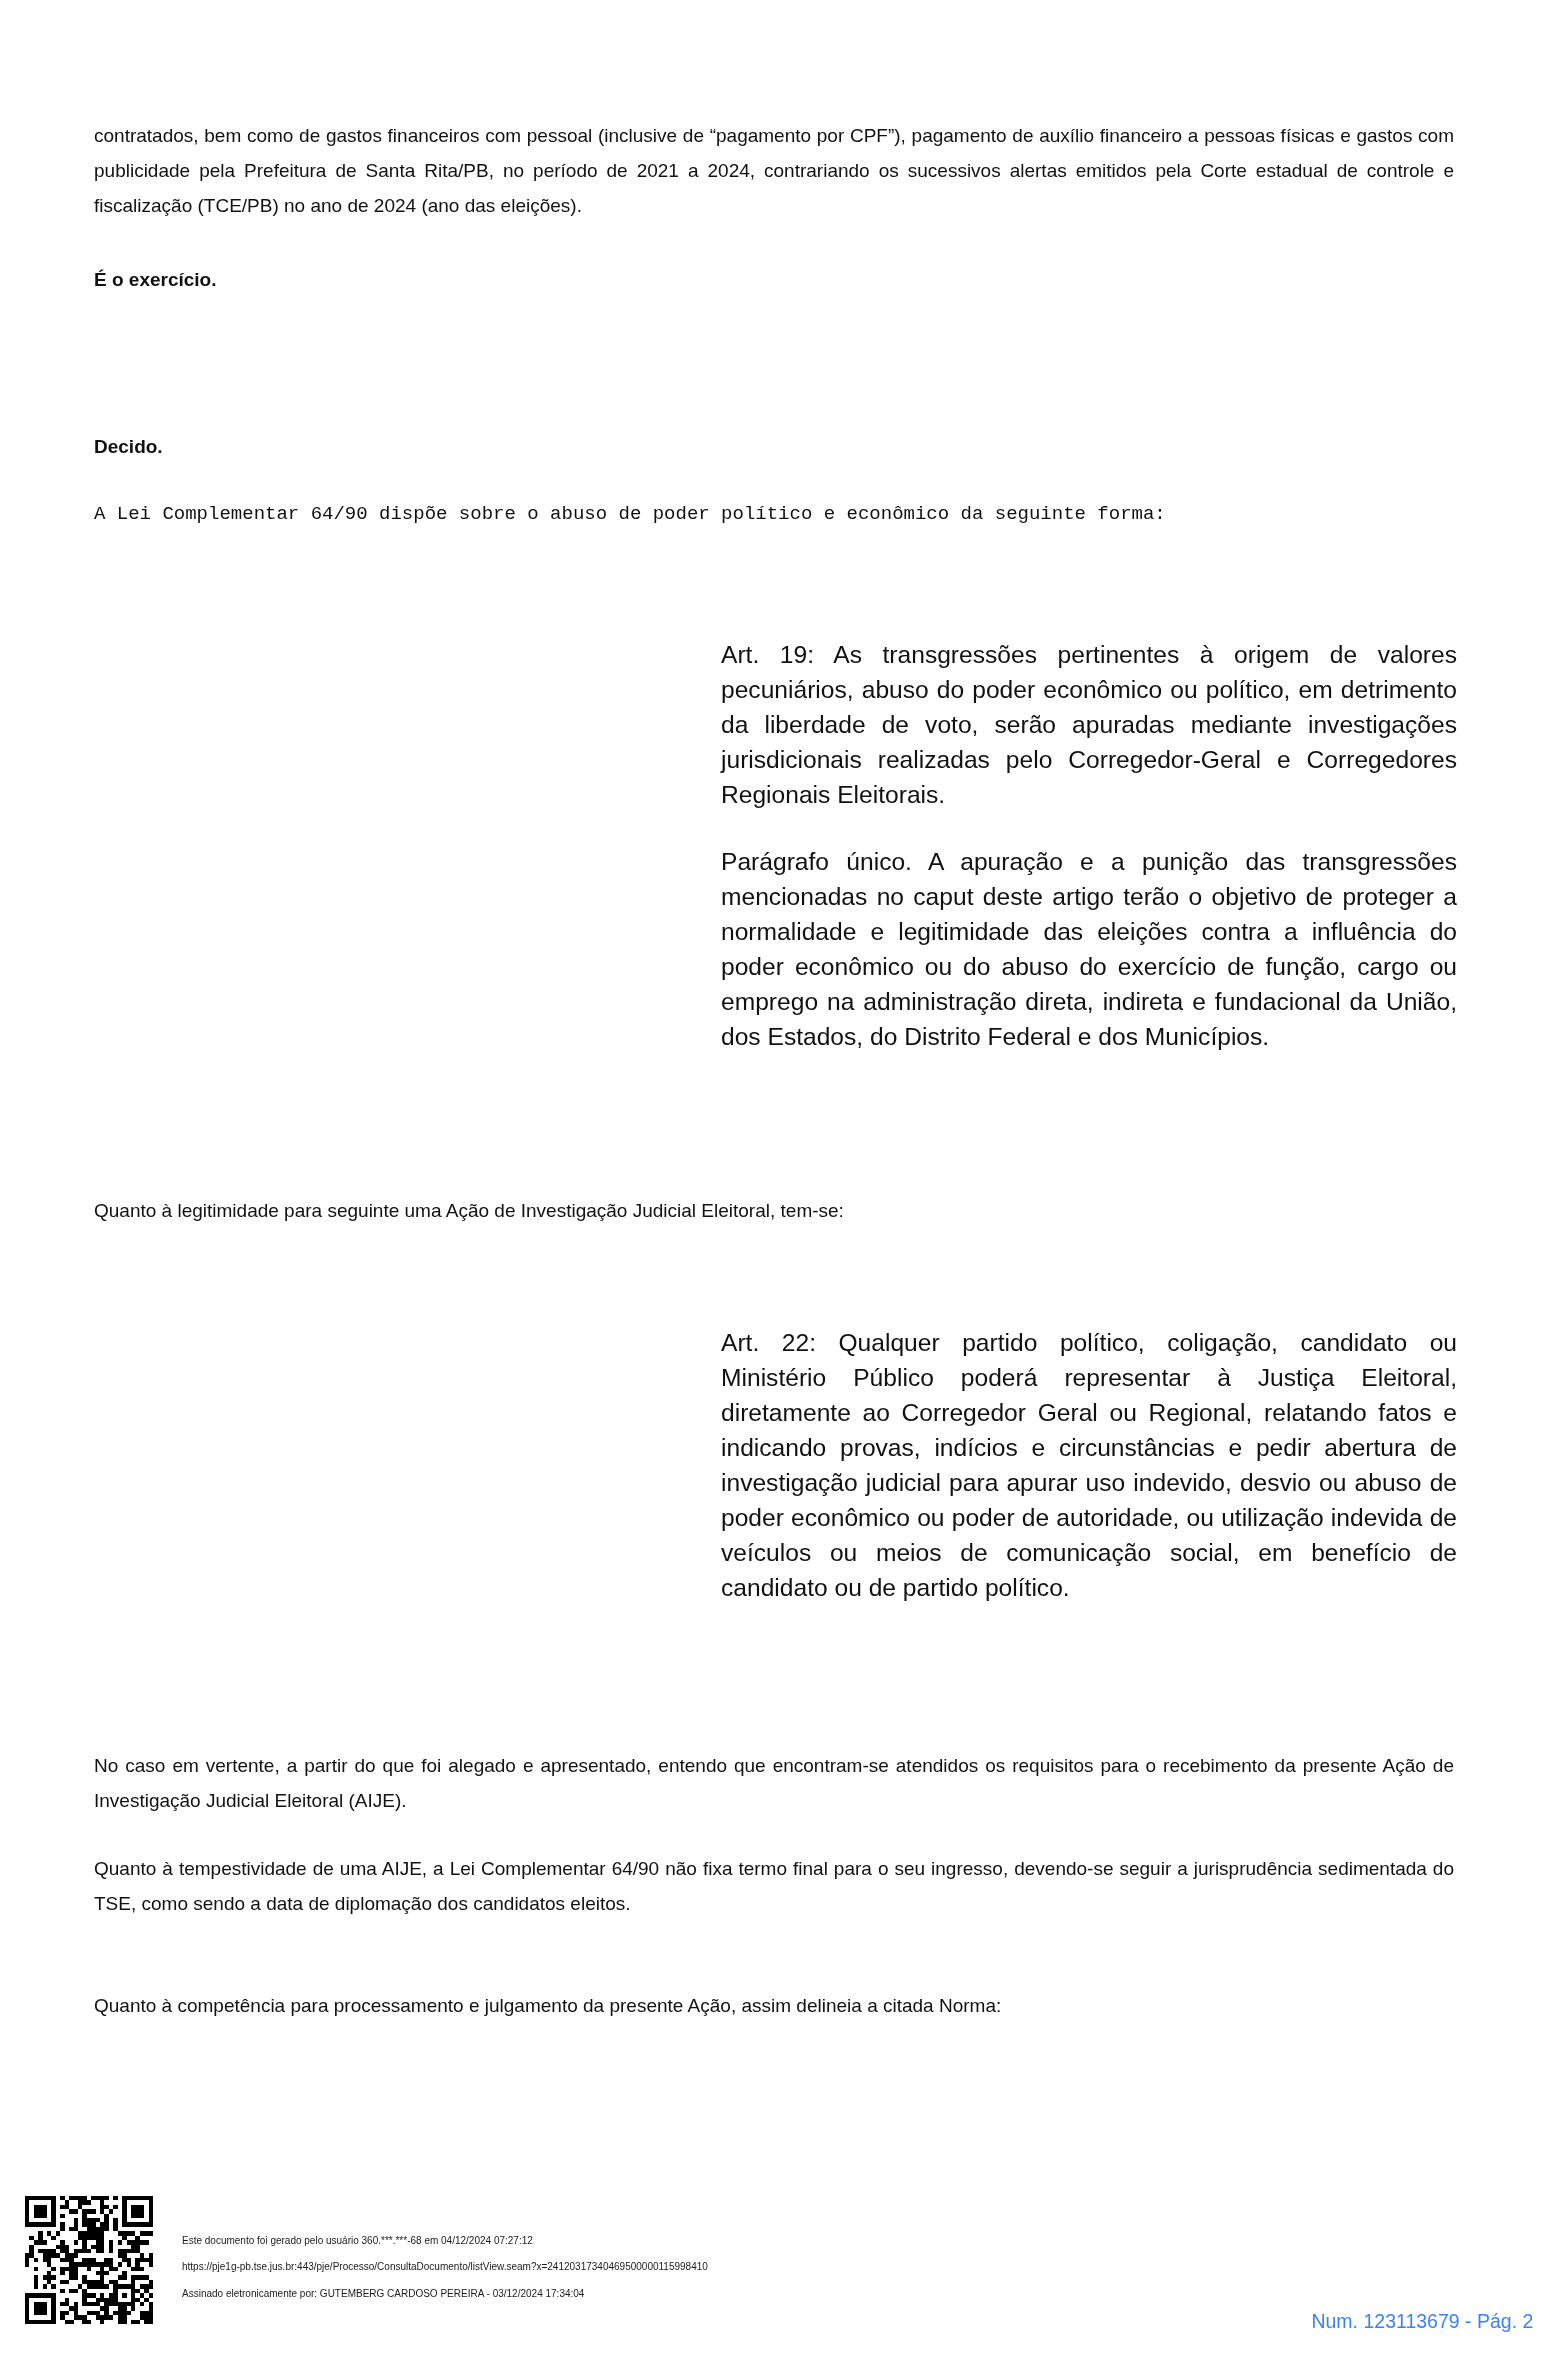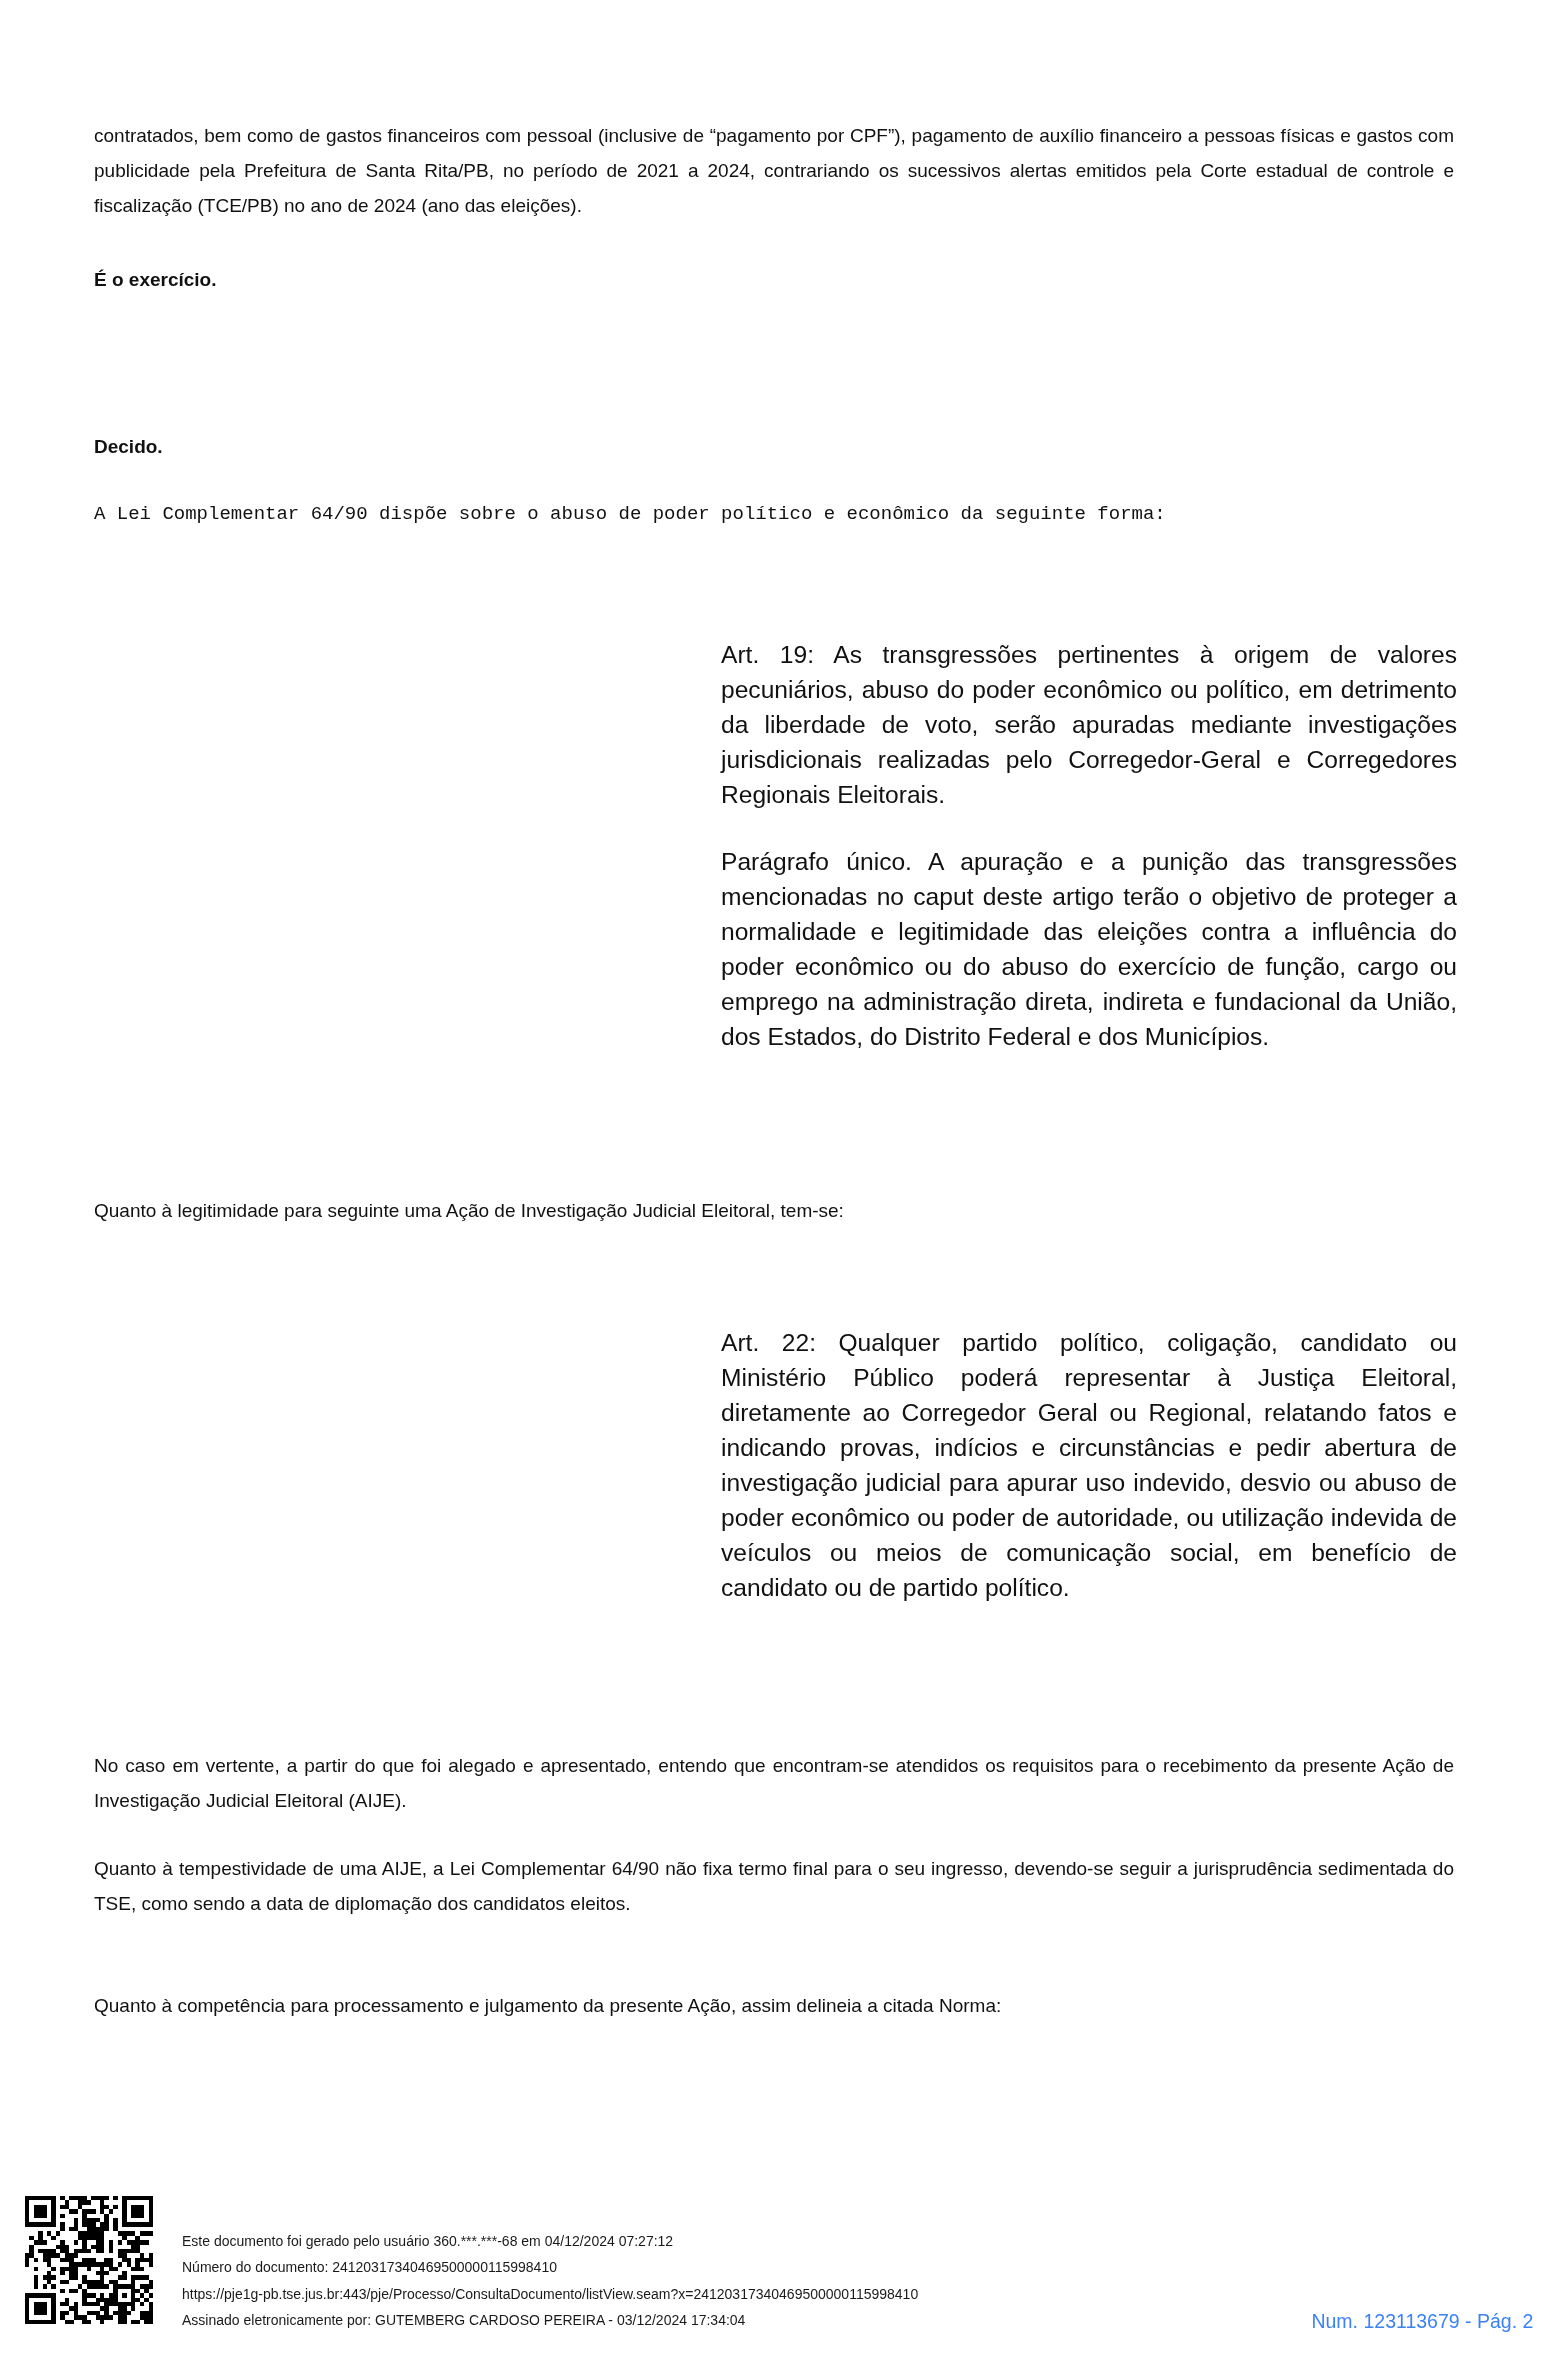--- a/index.html
+++ b/index.html
@@ -14,21 +14,21 @@
   .bold { font-weight: bold; }
   .quote {
     position: absolute; left: 718px; width: 736px;
     font-size: 24.6px; line-height: 35px; text-align: justify; margin: 3px;
     text-align-last: left;
   }
   .footer { position: absolute; left: 0; top: 0; width: 100%; height: 100%; pointer-events: none; }
   .qr { position: absolute; left: 25px; top: 2196px; width: 128px; height: 128px; pointer-events: auto; }
   .meta {
     position: absolute; left: 182px; top: 2228px;
-    font-size: 14px; line-height: 26.4px; color: #1a1a1a; pointer-events: auto;
+    font-size: 10px; line-height: 26.4px; color: #1a1a1a; pointer-events: auto;
   }
   .meta div { white-space: nowrap; }
   .pagenum {
     position: absolute; right: 16.7px; top: 2310px;
     font-size: 19.5px; color: #3b82f6; pointer-events: auto;
   }
 </style>
 </head>
 <body>
 
@@ -481,19 +481,18 @@
       <rect x="17" y="28" width="1" height="1" fill="#000000"></rect>
       <rect x="21" y="28" width="1" height="1" fill="#000000"></rect>
       <rect x="22" y="28" width="1" height="1" fill="#000000"></rect>
       <rect x="24" y="28" width="1" height="1" fill="#000000"></rect>
       <rect x="25" y="28" width="1" height="1" fill="#000000"></rect>
       <rect x="27" y="28" width="1" height="1" fill="#000000"></rect>
       <rect x="28" y="28" width="1" height="1" fill="#000000"></rect>
     </svg>
   <div class="meta">
     <div>Este documento foi gerado pelo usuário 360.***.***-68 em 04/12/2024 07:27:12</div>
-    <div>Número do documento: 24120317340469500000115998410</div>
     <div>https://pje1g-pb.tse.jus.br:443/pje/Processo/ConsultaDocumento/listView.seam?x=24120317340469500000115998410</div>
     <div>Assinado eletronicamente por: GUTEMBERG CARDOSO PEREIRA - 03/12/2024 17:34:04</div>
   </div>
   <div class="pagenum">Num. 123113679 - Pág. 2</div>
 </div>
 
 
 </body></html>

